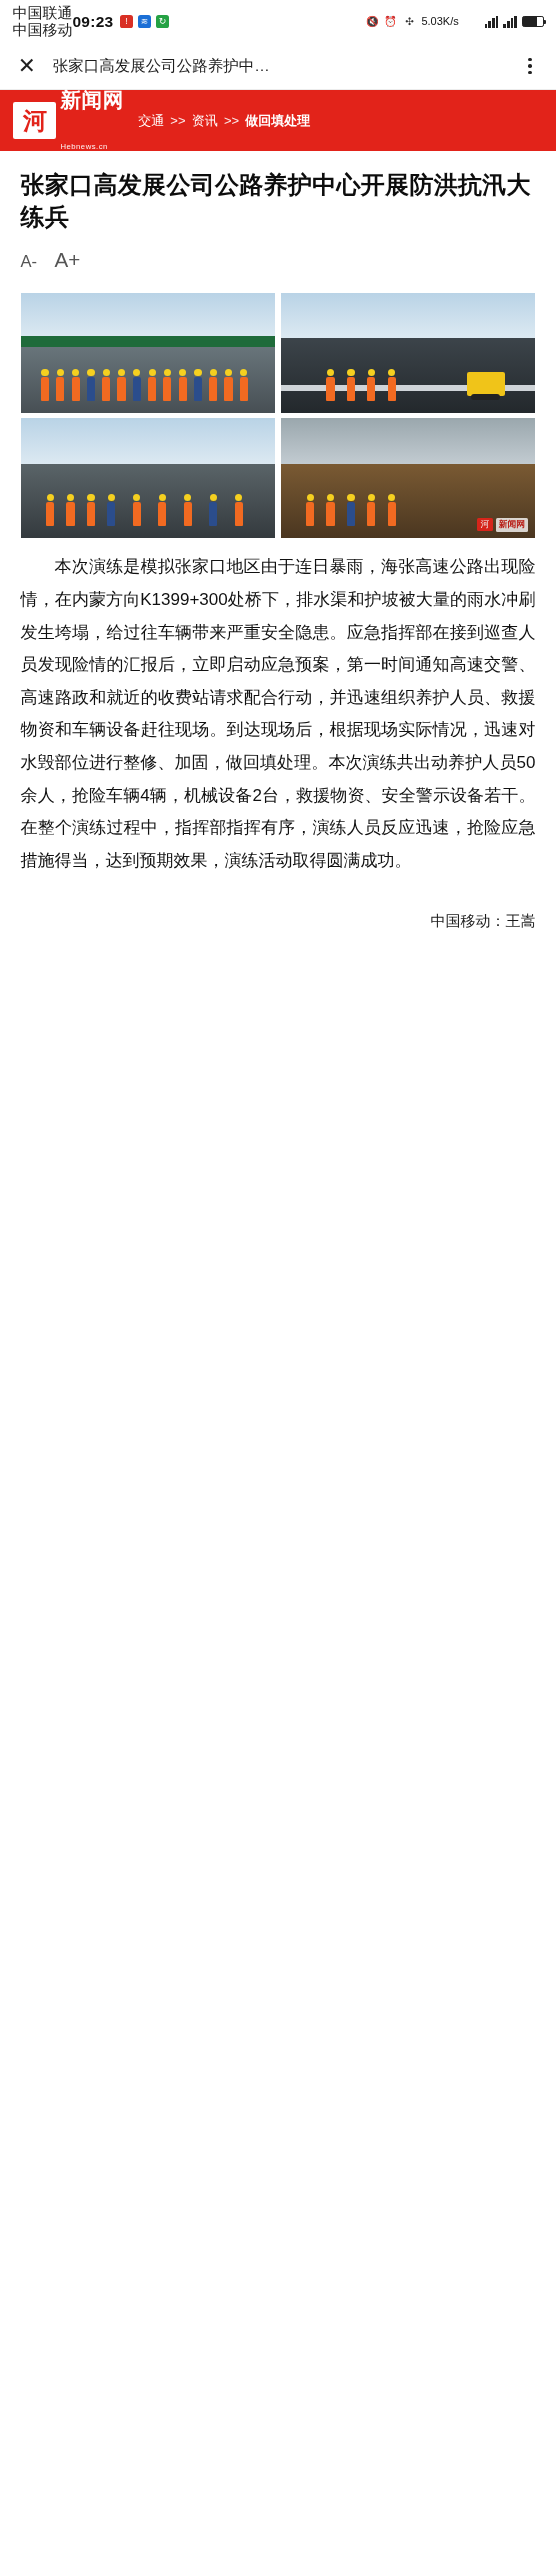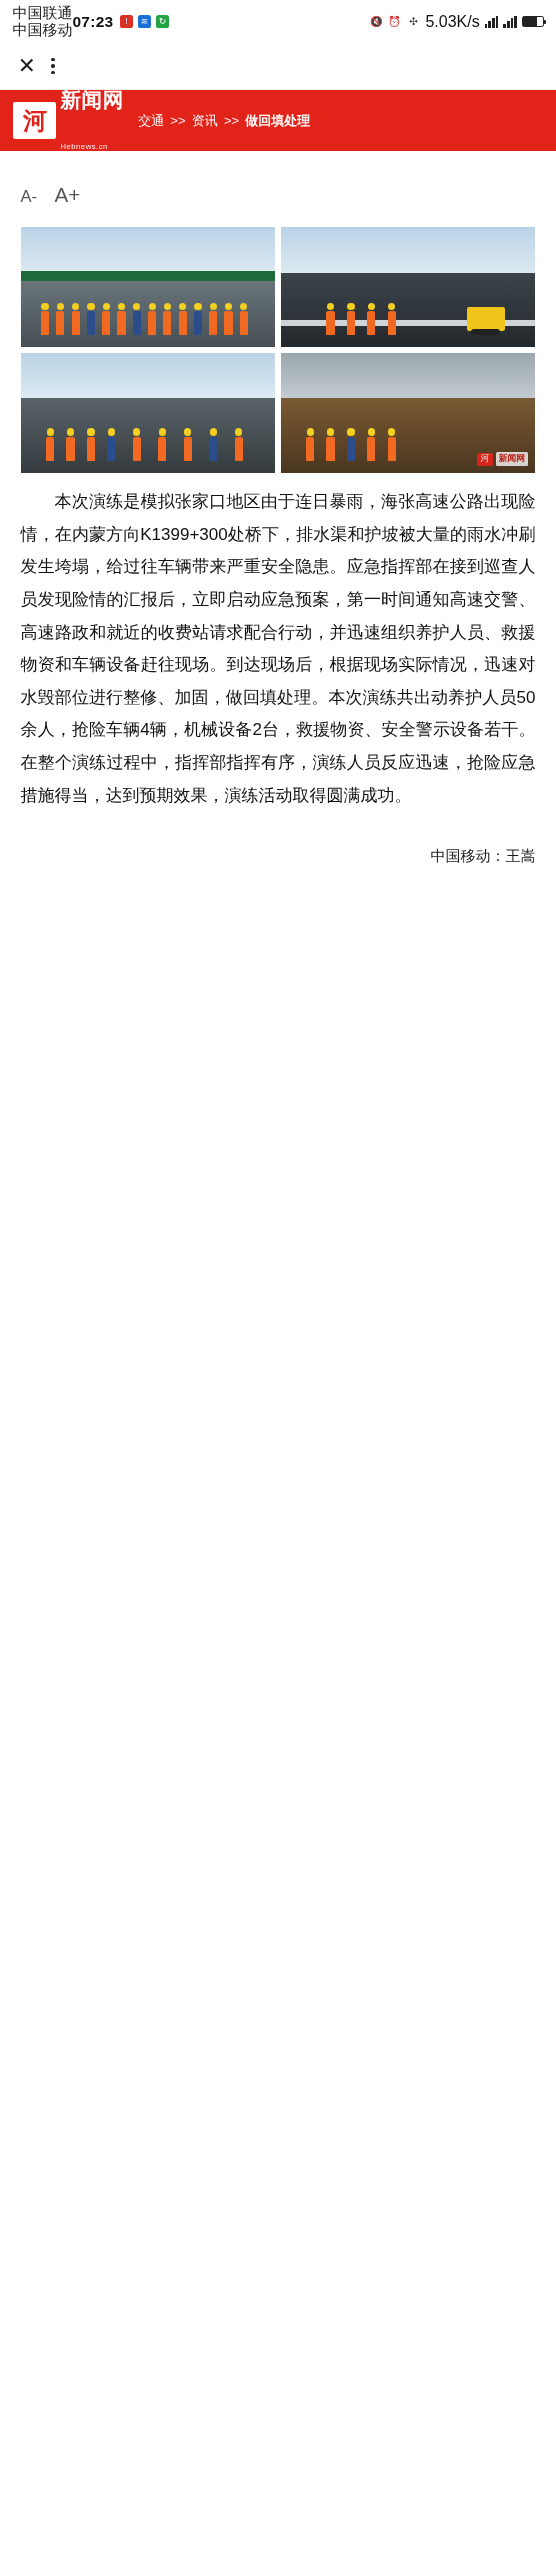--- a/index.html
+++ b/index.html
@@ -30,21 +30,21 @@
   .sb-time {
     font-size: 15.5px;
     font-weight: bold;
     letter-spacing: 0.3px;
     color: #111;
     margin-right: 6.2px;
   }
   .sb-icons-left { display: flex; align-items: center; gap: 4.6px; }
   .sb-spacer { flex: 1; }
   .sb-icons-right { display: flex; align-items: center; gap: 5.2px; }
-  .sb-speed { font-size: 16px; color: #111; margin-right: 0; }
+  .sb-speed { font-size: 11px; color: #111; margin-right: 21px; }
   .mini-ico {
     width: 13.4px; height: 13.4px;
     display: inline-flex; align-items: center; justify-content: center;
     font-size: 10.3px; color: #333;
   }
   .chip {
     display: inline-flex; align-items: center; justify-content: center;
     min-width: 13.4px; height: 13.4px; padding: 0 2.1px;
     border-radius: 2.6px; background: #2a2a2a; color: #fff;
     font-size: 8.8px;
@@ -263,21 +263,21 @@
     font-size: 15px;
     color: #1a1a1a;
   }
 </style>
 </head>
 <body>
 
 <div class="statusbar">
   <div class="sb-carrier">中国联通
 中国移动</div>
-  <div class="sb-time">07:23</div>
+  <div class="sb-time">09:23</div>
   <div class="sb-icons-left">
     <span class="chip red">!</span>
     <span class="chip blue">≋</span>
     <span class="chip green">↻</span>
   </div>
   <div class="sb-spacer"></div>
   <div class="sb-icons-right">
     <span class="mini-ico">🔇</span>
     <span class="mini-ico">⏰</span>
     <span class="mini-ico">✣</span>
@@ -295,20 +295,21 @@
         <i></i>
       </span>
     <span class="battery">
         <span style="width:72%"></span>
       </span>
   </div>
 </div>
 
 <div class="appbar">
   <div class="close">✕</div>
+  <div class="title">张家口高发展公司公路养护中…</div>
   <div class="more">
       <i></i>
       <i></i>
       <i></i>
     </div>
 </div>
 
 <div class="banner">
   <div class="logo">
     <div class="logo-mark">河</div>
@@ -321,20 +322,21 @@
     <span>交通</span>
     <span class="sep">&gt;&gt;</span>
     <span>资讯</span>
     <span class="sep">&gt;&gt;</span>
     <span class="last">做回填处理</span>
   </div>
 </div>
 
 <div class="article">
 
+  <h1 class="headline">张家口高发展公司公路养护中心开展防洪抗汛大练兵</h1>
 
 
   <div class="fontsize">
     <span class="small">A-</span>
     <span class="large">A+</span>
   </div>
 
 
   <div class="photos">
     <div class="photo p1">

